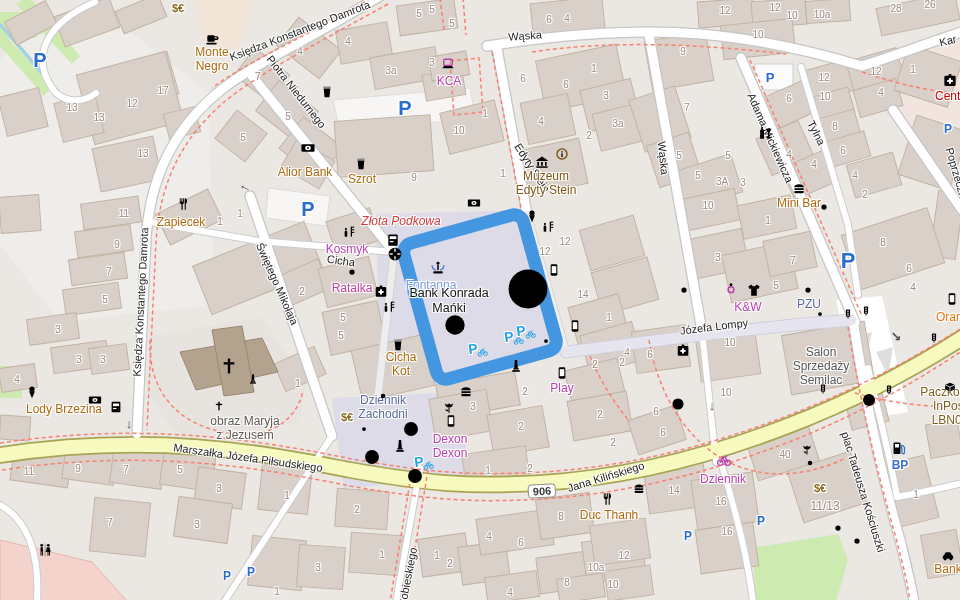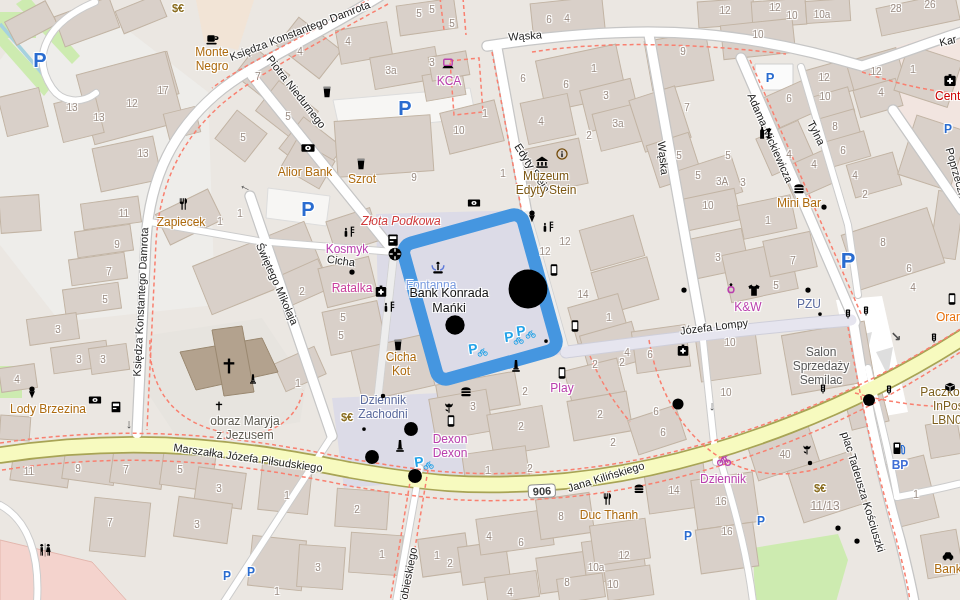--- a/index.html
+++ b/index.html
@@ -439,21 +439,21 @@
       <div class="lbl poi" style="color: rgb(89, 89, 89); left: 821px; top: 366px; transform: translate(-50%, -50%) rotate(0deg); position: absolute;">Salon
 Sprzedaży
 Semilac</div>
       <div class="lbl poi" style="color: rgb(186, 63, 174); left: 562px; top: 388px; transform: translate(-50%, -50%) rotate(0deg); position: absolute;">Play</div>
       <div class="lbl poi" style="color: rgb(91, 107, 158); left: 383px; top: 407px; transform: translate(-50%, -50%) rotate(0deg); position: absolute;">Dziennik
 Zachodni</div>
       <div class="lbl poi" style="color: rgb(186, 63, 174); left: 450px; top: 446px; transform: translate(-50%, -50%) rotate(0deg); position: absolute;">Dexon
 Dexon</div>
       <div class="lbl poi" style="color: rgb(173, 106, 14); left: 609px; top: 515px; transform: translate(-50%, -50%) rotate(0deg); position: absolute;">Duc Thanh</div>
       <div class="lbl poi" style="color: rgb(186, 63, 174); left: 723px; top: 479px; transform: translate(-50%, -50%) rotate(0deg); position: absolute;">Dziennik</div>
-      <div class="lbl poi" style="color: rgb(173, 106, 14); left: 48px; top: 409px; transform: translate(-50%, -50%) rotate(0deg); position: absolute;">Lody Brzezina</div>
+      <div class="lbl poi" style="color: rgb(173, 106, 14); left: 64px; top: 409px; transform: translate(-50%, -50%) rotate(0deg); position: absolute;">Lody Brzezina</div>
       <div class="lbl poi" style="color: rgb(94, 91, 82); left: 245px; top: 428px; transform: translate(-50%, -50%) rotate(0deg); position: absolute;">obraz Maryja
 z Jezusem</div>
       <div class="lbl poi" style="color: rgb(125, 95, 29); left: 950px; top: 406px; transform: translate(-50%, -50%) rotate(0deg); position: absolute;">Paczkomat
 InPost
 LBN01</div>
       <div class="lbl poi" style="color: rgb(63, 110, 214); font-size: 12px; font-weight: bold; left: 900px; top: 465px; transform: translate(-50%, -50%) rotate(0deg); position: absolute;">BP</div>
       <div class="lbl poi" style="color: rgb(173, 106, 14); left: 948px; top: 569px; transform: translate(-50%, -50%) rotate(0deg); position: absolute;">Bank</div>
       <div class="lbl poi" style="color: rgb(232, 114, 14); left: 956px; top: 317px; transform: translate(-50%, -50%) rotate(0deg); position: absolute;">Orange</div>
       <div class="lbl poi" style="color: rgb(204, 0, 0); left: 958px; top: 96px; transform: translate(-50%, -50%) rotate(0deg); position: absolute;">Centrum</div>
       <div class="lbl poi" style="color: rgb(155, 141, 132); left: 825px; top: 506px; transform: translate(-50%, -50%) rotate(0deg); position: absolute;">11/13</div>

